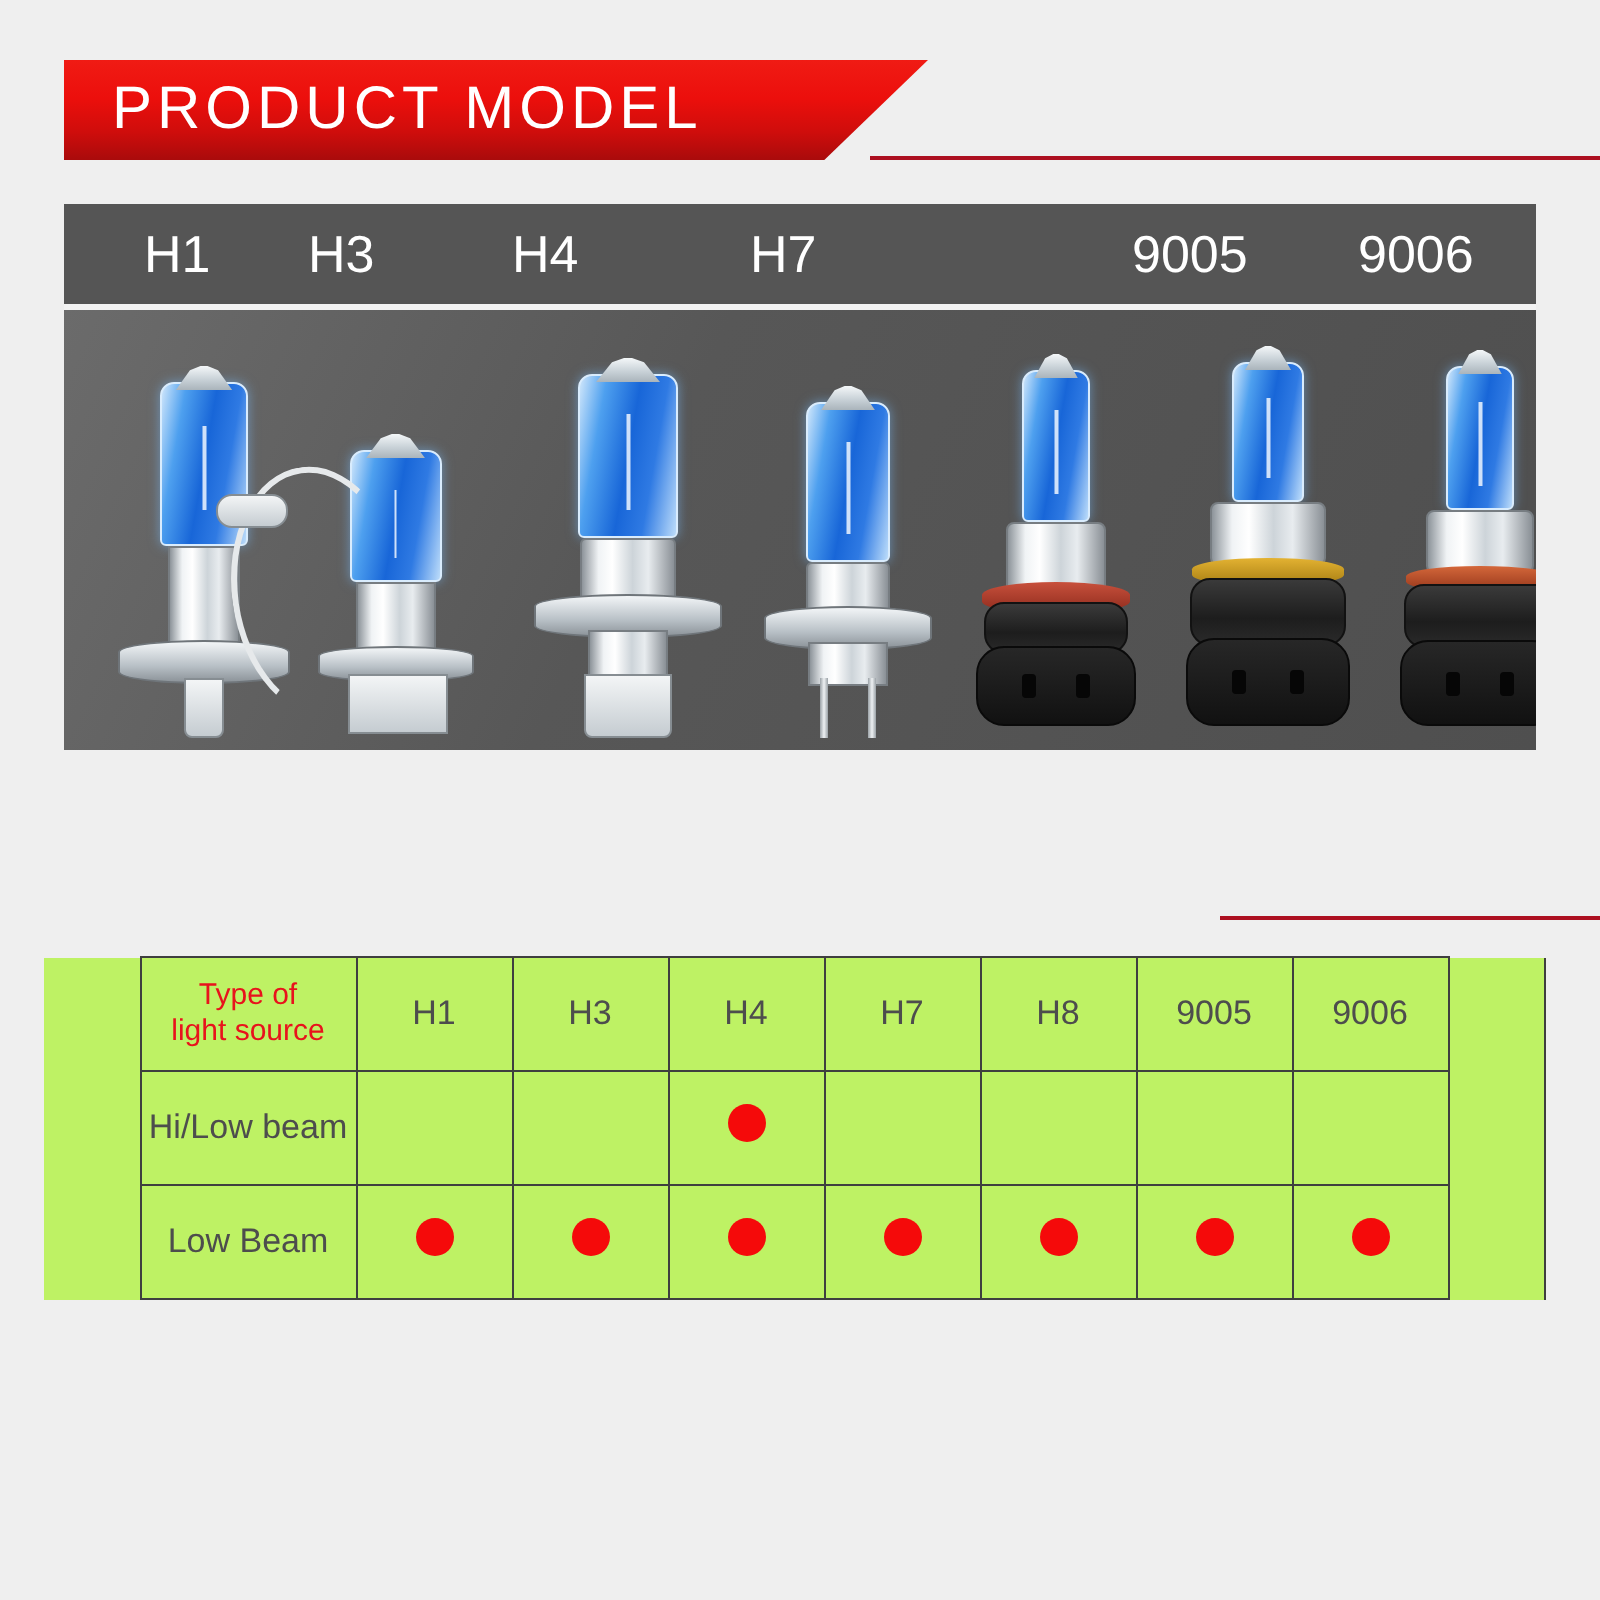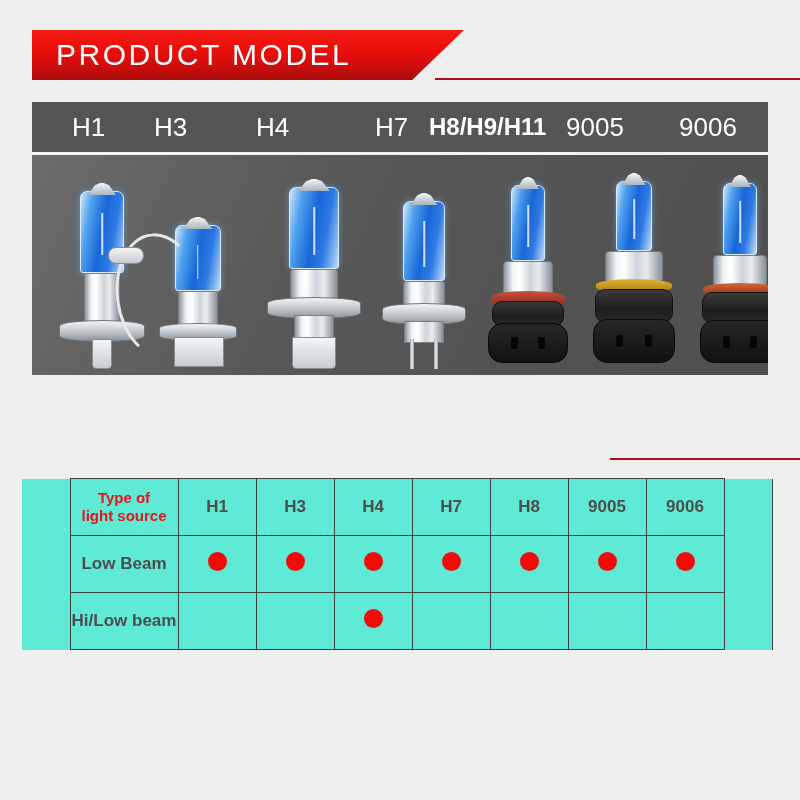--- a/index.html
+++ b/index.html
@@ -225,23 +225,23 @@
     left: 22px;
     top: 478px;
     width: 750px;
     border-collapse: collapse;
     table-layout: fixed;
   }
   #compat-table td, #compat-table th {
     border: 1px solid #3f3f3f;
     text-align: center;
     vertical-align: middle;
-    font-weight: 700;
+    font-weight: 400;
     color: #4d4d4d;
-    background: #5eead4;
+    background: #bef264;
   }
   #compat-table .spacer-col {
     border-top: none;
     border-left: none;
     border-bottom: none;
   }
   #compat-table tr:last-child .spacer-col { border-bottom: none; }
   #compat-table .col-type    { width: 108px; }
   #compat-table .col-model   { width: 78px; }
   #compat-table .col-spacer-l{ width: 48px; }
@@ -275,21 +275,20 @@
   <div class="banner-line"></div>
 </div>
 
 <div id="product-panel">
 
   <div id="model-label-row">
     <span class="model-label m0">H1</span>
     <span class="model-label m1">H3</span>
     <span class="model-label m2">H4</span>
     <span class="model-label m3">H7</span>
-    <span class="model-label m4">H8/H9/H11</span>
     <span class="model-label m5">9005</span>
     <span class="model-label m6">9006</span>
   </div>
 
   <div id="bulb-row">
 
     <div class="bulb" style="left:22px; width:96px; height:190px;">
       <div class="glass" style="top:12px; width:44px; height:82px;"></div>
       <div class="filament" style="top:34px; height:42px;"></div>
       <div class="chrome-base" style="top:94px; width:36px; height:52px;"></div>
@@ -395,36 +394,36 @@
       <th>H7</th>
       <th>H8</th>
       <th>9005</th>
       <th>9006</th>
       <th class="spacer-col"></th>
     </tr>
   </thead>
   <tbody id="compat-body">
       <tr>
         <td class="spacer-col"></td>
-        <td class="row-label">Low Beam</td>
-        <td><span class="dot" style="background: rgb(245, 10, 10);"></span></td>
-        <td><span class="dot" style="background: rgb(245, 10, 10);"></span></td>
-        <td><span class="dot" style="background: rgb(245, 10, 10);"></span></td>
-        <td><span class="dot" style="background: rgb(245, 10, 10);"></span></td>
-        <td><span class="dot" style="background: rgb(245, 10, 10);"></span></td>
-        <td><span class="dot" style="background: rgb(245, 10, 10);"></span></td>
-        <td><span class="dot" style="background: rgb(245, 10, 10);"></span></td>
+        <td class="row-label">Hi/Low beam</td>
+        <td></td>
+        <td></td>
+        <td><span class="dot" style="background: rgb(245, 10, 10);"></span></td>
+        <td></td>
+        <td></td>
+        <td></td>
+        <td></td>
         <td class="spacer-col"></td>
       </tr>
       <tr>
         <td class="spacer-col"></td>
-        <td class="row-label">Hi/Low beam</td>
-        <td></td>
-        <td></td>
-        <td><span class="dot" style="background: rgb(245, 10, 10);"></span></td>
-        <td></td>
-        <td></td>
-        <td></td>
-        <td></td>
+        <td class="row-label">Low Beam</td>
+        <td><span class="dot" style="background: rgb(245, 10, 10);"></span></td>
+        <td><span class="dot" style="background: rgb(245, 10, 10);"></span></td>
+        <td><span class="dot" style="background: rgb(245, 10, 10);"></span></td>
+        <td><span class="dot" style="background: rgb(245, 10, 10);"></span></td>
+        <td><span class="dot" style="background: rgb(245, 10, 10);"></span></td>
+        <td><span class="dot" style="background: rgb(245, 10, 10);"></span></td>
+        <td><span class="dot" style="background: rgb(245, 10, 10);"></span></td>
         <td class="spacer-col"></td>
       </tr>
     </tbody>
 </table>
 
 </body></html>

